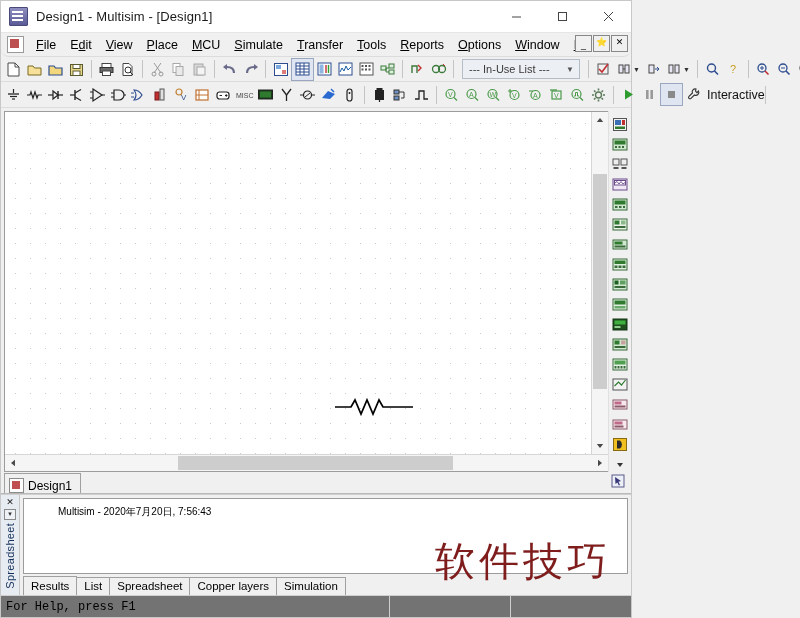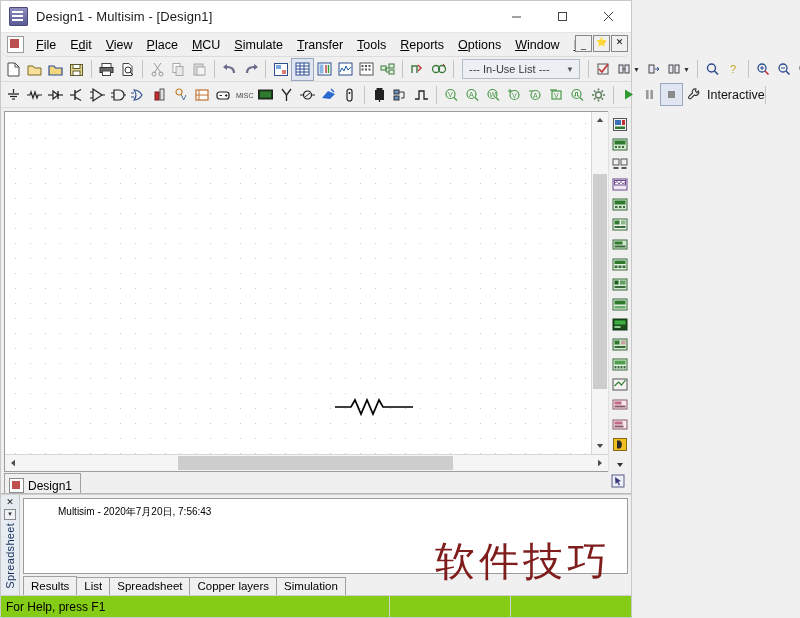--- a/index.html
+++ b/index.html
@@ -185,23 +185,23 @@
     height:19px;min-height:19px;display:flex;align-items:flex-end;gap:0;padding-top:2px;
   }
   .sptab{
     height:17px;padding:0 7px;font-size:11.5px;line-height:17px;
     background:#f0f0f0;border:1px solid #a0a0a0;border-bottom:none;margin-right:-1px;
   }
   .sptab.active{background:#f0f0f0;height:18px;line-height:18px;}
 
   
   .statusbar{
-    height:21px;min-height:21px;background:#84cc16;
+    height:21px;min-height:21px;background:#737373;
     border-top:1px solid #cfcfcf;display:flex;align-items:center;
-    font-size:12px;color:#000;
+    font-size:12px;color:#000;font-family:Liberation Mono, monospace;
   }
   .status-text{padding-left:5px;flex:1 1 auto;}
   .status-cell{width:120px;border-left:1px solid #cfcfcf;height:21px;}
 
   
   .watermark{
     position:absolute;right:20px;bottom:28px;
     font-size:40px;color:#7f1d1d;letter-spacing:4px;
     font-family:"DejaVu Sans",sans-serif;
     pointer-events:none;user-select:none;

